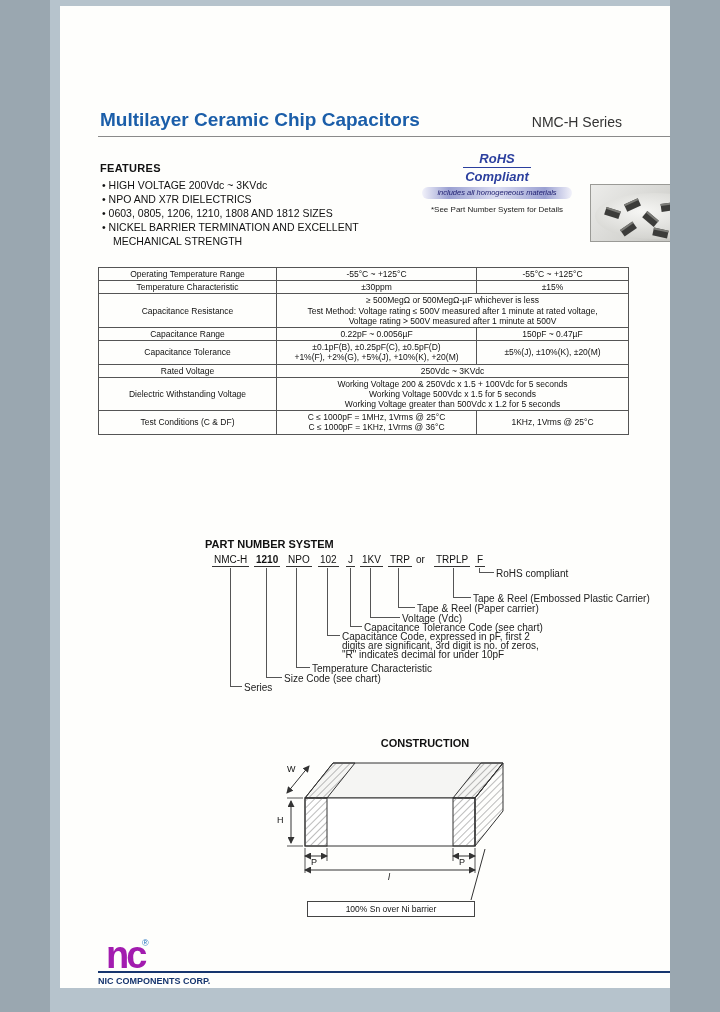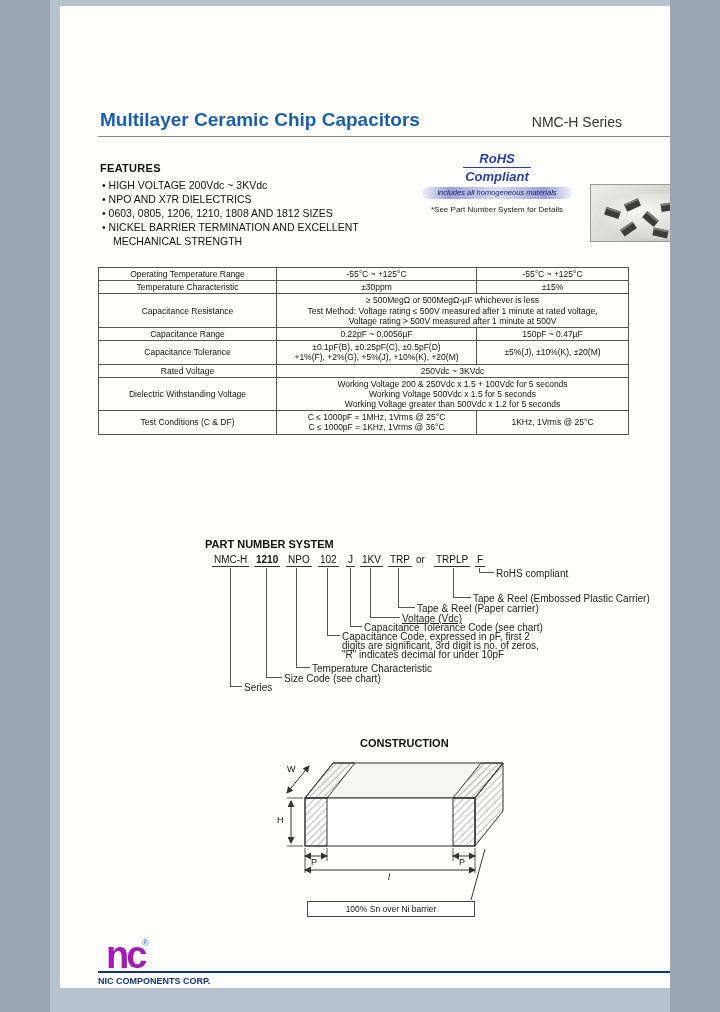--- a/index.html
+++ b/index.html
@@ -55,21 +55,21 @@
 
   
   .pn-heading { left:155px; top:538px; font-size:11px; font-weight:bold; color:#111; }
   .pn-seg { position:absolute; top:554px; font-size:10px; color:#111; border-bottom:1px solid #333; padding:0 2px 1px; }
   .pn-or { position:absolute; top:554px; font-size:10px; color:#111; padding:0 2px 1px; }
   .pn-conn { position:absolute; border-left:1px solid #555; border-bottom:1px solid #555; }
   .pn-label { position:absolute; font-size:10px; color:#222; line-height:9px; white-space:nowrap; }
   .pn-label.wrap { white-space:normal; width:198px; }
 
   
-  .con-heading { left:310px; top:737px; width:130px; font-size:11px; font-weight:bold; color:#111; }
+  .con-heading { left:310px; top:737px; width:130px; text-align:center; font-size:11px; font-weight:bold; color:#111; }
   .dim-label { position:absolute; font-size:9px; color:#111; }
   .note-box { left:257px; top:901px; width:168px; height:16px; border:1px solid #444; background:#fff;
     font-size:8.5px; line-height:14px; text-align:center; color:#111; }
 
   
   .logo { left:56px; top:936px; font-size:38px; font-weight:bold; color:#a21caf; letter-spacing:-3px; line-height:38px; }
   .logo-reg { position:absolute; left:92px; top:938px; font-size:9px; color:#2a76c0; letter-spacing:0; }
   .footer-rule { left:48px; top:971px; width:640px; height:2px; background:#16356e; }
   .company { left:48px; top:976px; font-size:9px; font-weight:bold; color:#16356e; }
   .links { left:203px; top:975px; font-size:10px; color:#16356e; white-space:nowrap; }
@@ -195,21 +195,21 @@
   <div class="pn-conn" style="left:320px; top:568px; width:30px; height:50px;"></div>
   <div class="pn-conn" style="left:300px; top:568px; width:12px; height:59px;"></div>
   <div class="pn-conn" style="left:277px; top:568px; width:13px; height:68px;"></div>
   <div class="pn-conn" style="left:246px; top:568px; width:14px; height:100px;"></div>
   <div class="pn-conn" style="left:216px; top:568px; width:16px; height:110px;"></div>
   <div class="pn-conn" style="left:180px; top:568px; width:12px; height:119px;"></div>
 
   <span class="pn-label" style="left:446px; top:569px;">RoHS compliant</span>
   <span class="pn-label" style="left:423px; top:594px;">Tape &amp; Reel (Embossed Plastic Carrier)</span>
   <span class="pn-label" style="left:367px; top:604px;">Tape &amp; Reel (Paper carrier)</span>
-  <span class="pn-label" style="left:352px; top:614px;text-decoration:underline;">Voltage (Vdc)</span>
+  <span class="pn-label" style="left:352px; top:614px;">Voltage (Vdc)</span>
   <span class="pn-label" style="left:314px; top:623px;">Capacitance Tolerance Code (see chart)</span>
   <span class="pn-label wrap" style="left:292px; top:632px;">Capacitance Code, expressed in pF, first 2 digits are significant, 3rd digit is no. of zeros, "R" indicates decimal for under 10pF</span>
   <span class="pn-label" style="left:262px; top:664px;">Temperature Characteristic</span>
   <span class="pn-label" style="left:234px; top:674px;">Size Code (see chart)</span>
   <span class="pn-label" style="left:194px; top:683px;">Series</span>
 
   <div class="abs con-heading">CONSTRUCTION</div>
 
   <svg class="abs" style="left:225px; top:753px;" width="250" height="170" viewBox="0 0 250 170">
     <defs>

